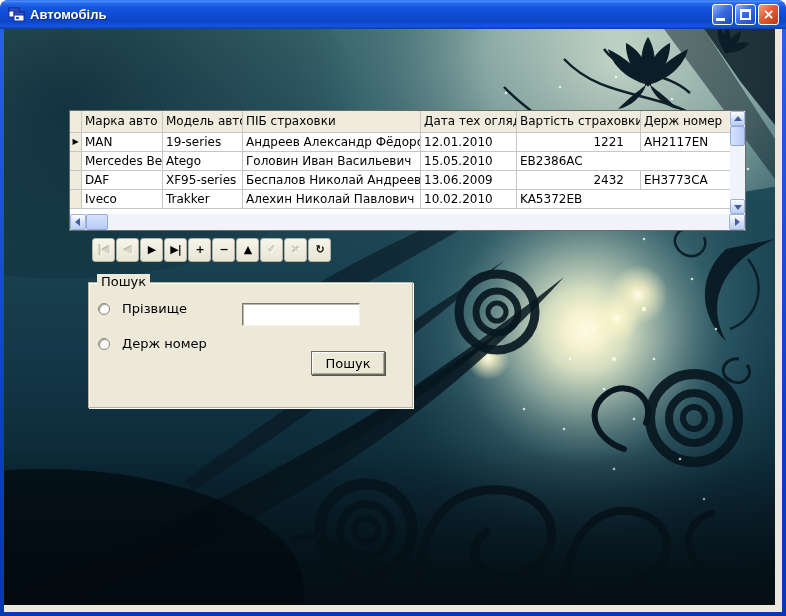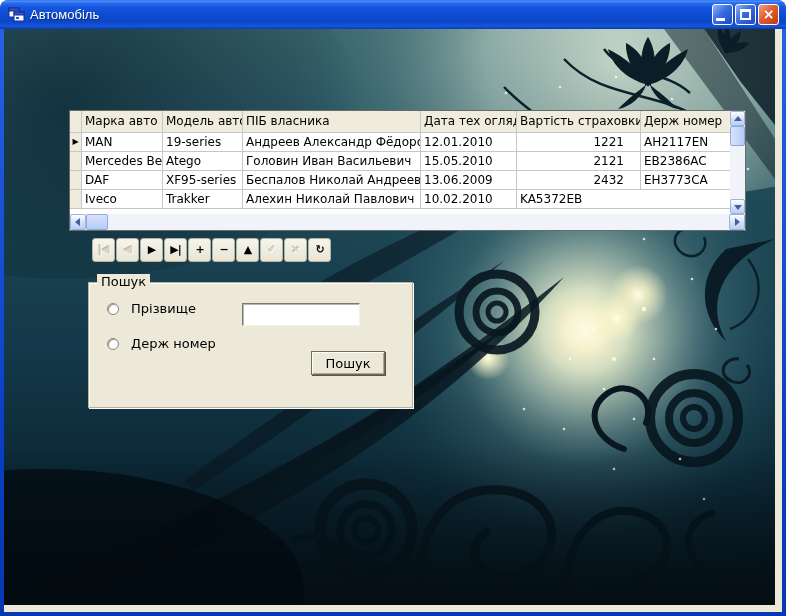--- a/index.html
+++ b/index.html
@@ -11,21 +11,21 @@
   }
   
   .titlebar {
     position: absolute; left: 0; top: 0; width: 786px; height: 29px;
     background: linear-gradient(180deg,#2f72f2 0%,#4b8bf7 5%,#2a6bee 10%,#1456dd 25%,#0d4ad0 55%,#0c46c6 75%,#1655de 90%,#0a3cab 100%);
     border-radius: 8px 8px 0 0;
     display: flex; align-items: center; padding: 0 5px;
   }
   .app-icon { width: 17px; height: 17px; margin: 0 5px 0 3px; position: relative; }
   .title-text {
-    color: #fff; font-family: "Liberation Sans", sans-serif; font-weight: normal;
+    color: #fff; font-family: "Liberation Sans", sans-serif; font-weight: bold;
     font-size: 13px; text-shadow: 1px 1px 1px #0a2d7a; flex: 1;
   }
   .tb-buttons { display: flex; gap: 2px; margin-right: 2px; }
   .tb-btn {
     width: 21px; height: 21px; border: 1px solid #fff; border-radius: 3px;
     position: relative; cursor: pointer;
   }
   .tb-btn.blue { background: linear-gradient(135deg,#8fb3f9 0%,#3a6ce4 45%,#1f47bd 100%); }
   .tb-btn.red  { background: linear-gradient(135deg,#f2a183 0%,#e25c33 45%,#bd3c12 100%); }
   .glyph-min { position: absolute; left: 3px; bottom: 3px; width: 9px; height: 3px; background: #fff; }
@@ -99,21 +99,21 @@
   .groupbox {
     position: absolute; left: 84px; top: 253px; width: 325px; height: 126px;
     background: #ECE9D8;
     border: 1px solid #b6b2a0;
     box-shadow: inset 1px 1px 0 #fdfcf6, 1px 1px 0 #fdfcf6;
   }
   .gb-legend {
     position: absolute; left: 8px; top: -9px; background: #ECE9D8; padding: 0 4px;
     font-size: 13px; color: #000;
   }
-  .radio-row { position: absolute; left: 18px; display: flex; align-items: center; cursor: pointer; text-align: center; }
+  .radio-row { position: absolute; left: 9px; display: flex; align-items: center; cursor: pointer; text-align: center; }
   .radio-row.r1 { top: 18px; }
   .radio-row.r2 { top: 53px; }
   .radio-circle {
     width: 12px; height: 12px; border-radius: 50%; background: #fff;
     border: 1px solid #8a887c;
     box-shadow: inset 1px 1px 1px #9c9a8e, inset -1px -1px 1px #fff;
     margin-right: 12px; flex: none;
   }
   .radio-label { font-size: 13px; color: #000; }
   .search-input {
@@ -309,21 +309,21 @@
         <ellipse cx="40" cy="560" rx="260" ry="120" fill="#030a0f" opacity="0.7"></ellipse>
       </svg>
     </div>
 
     <div class="dbgrid">
       <div class="grid-rows">
         <div class="g-row head">
           <div class="g-cell c-sel"></div>
           <div class="g-cell c-brand">Марка авто</div>
           <div class="g-cell c-model">Модель авто</div>
-          <div class="g-cell c-owner">ПІБ власника</div>
+          <div class="g-cell c-owner">ПІБ страховки</div>
           <div class="g-cell c-date">Дата тех огляду</div>
           <div class="g-cell c-cost">Вартість страховки</div>
           <div class="g-cell c-plate">Держ номер</div>
         </div>
         <div class="g-row">
           <div class="g-cell c-sel">
               <span class="marker">▶</span>
             </div>
           <div class="g-cell c-brand">MAN</div>
           <div class="g-cell c-model">19-series</div>
@@ -331,21 +331,20 @@
           <div class="g-cell c-date">12.01.2010</div>
           <div class="g-cell c-cost">1221</div>
           <div class="g-cell c-plate">AH2117EN</div>
         </div>
         <div class="g-row">
           <div class="g-cell c-sel"></div>
           <div class="g-cell c-brand">Mercedes Benz</div>
           <div class="g-cell c-model">Atego</div>
           <div class="g-cell c-owner">Головин Иван Васильевич</div>
           <div class="g-cell c-date">15.05.2010</div>
-          <div class="g-cell c-cost">2121</div>
           <div class="g-cell c-plate">EB2386AC</div>
         </div>
         <div class="g-row">
           <div class="g-cell c-sel"></div>
           <div class="g-cell c-brand">DAF</div>
           <div class="g-cell c-model">XF95-series</div>
           <div class="g-cell c-owner">Беспалов Николай Андреевич</div>
           <div class="g-cell c-date">13.06.2009</div>
           <div class="g-cell c-cost">2432</div>
           <div class="g-cell c-plate">EH3773CA</div>

